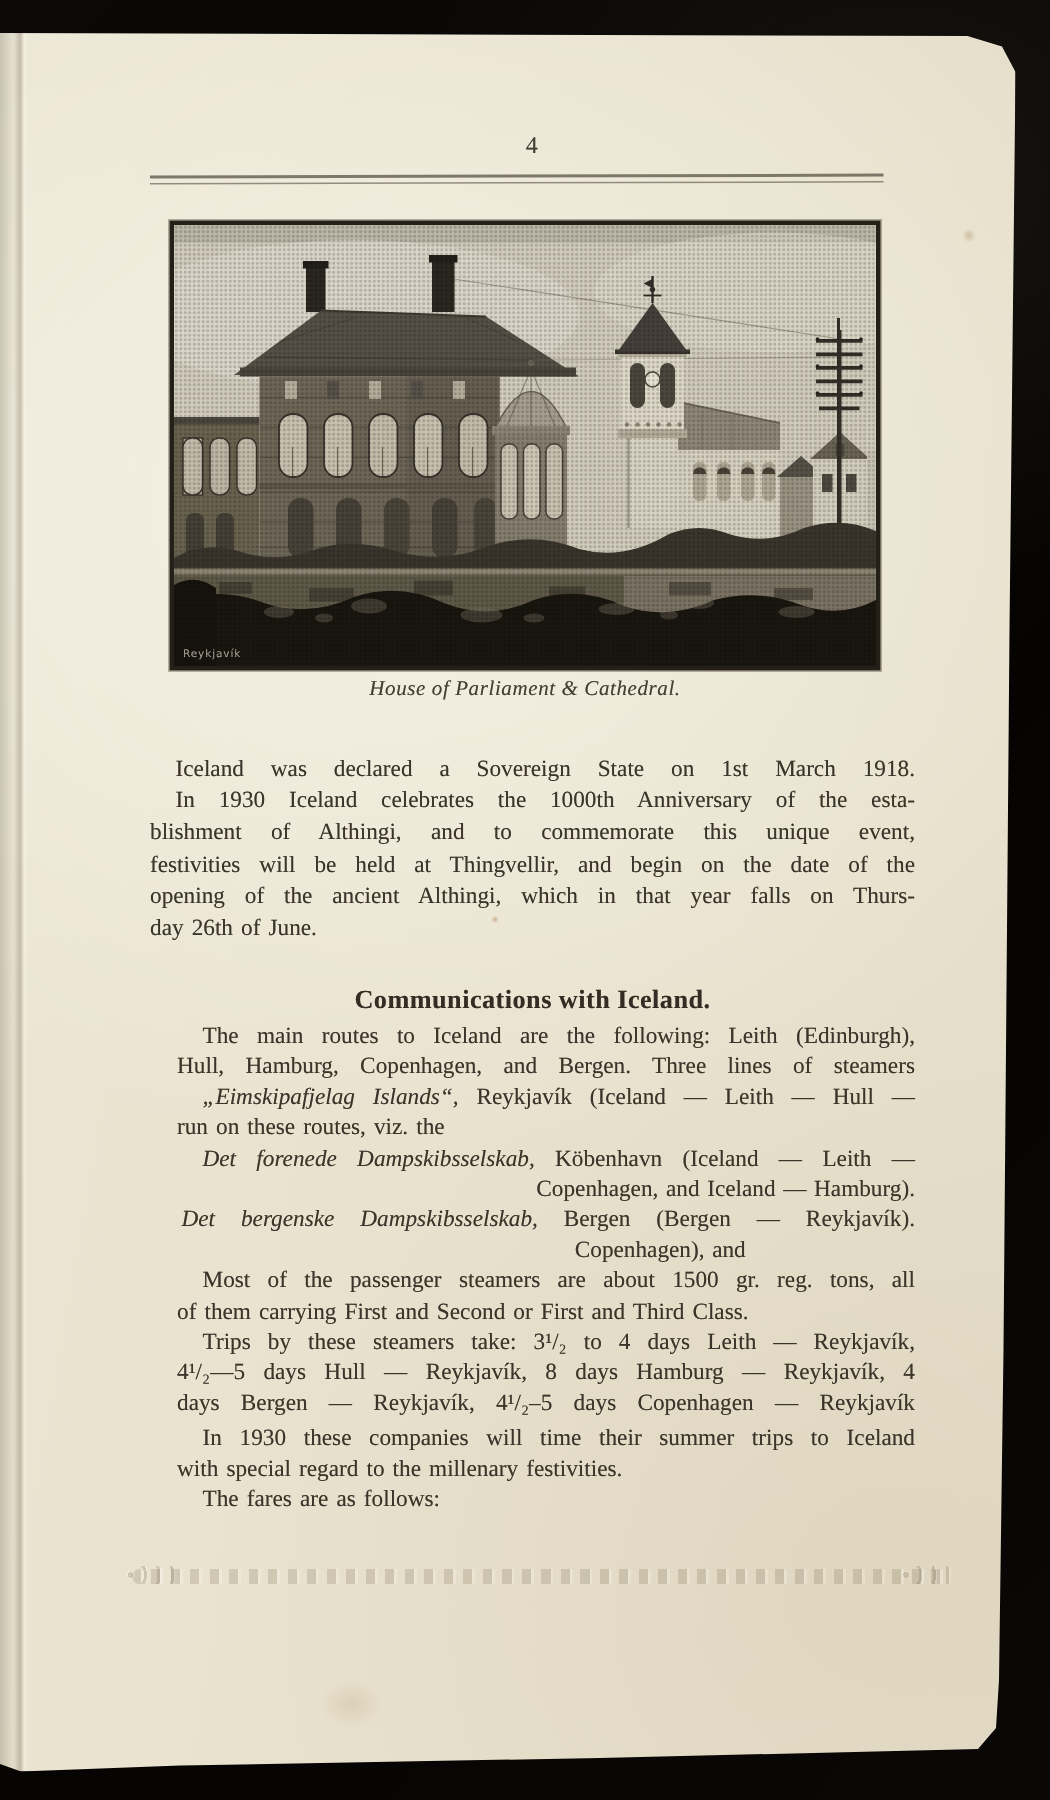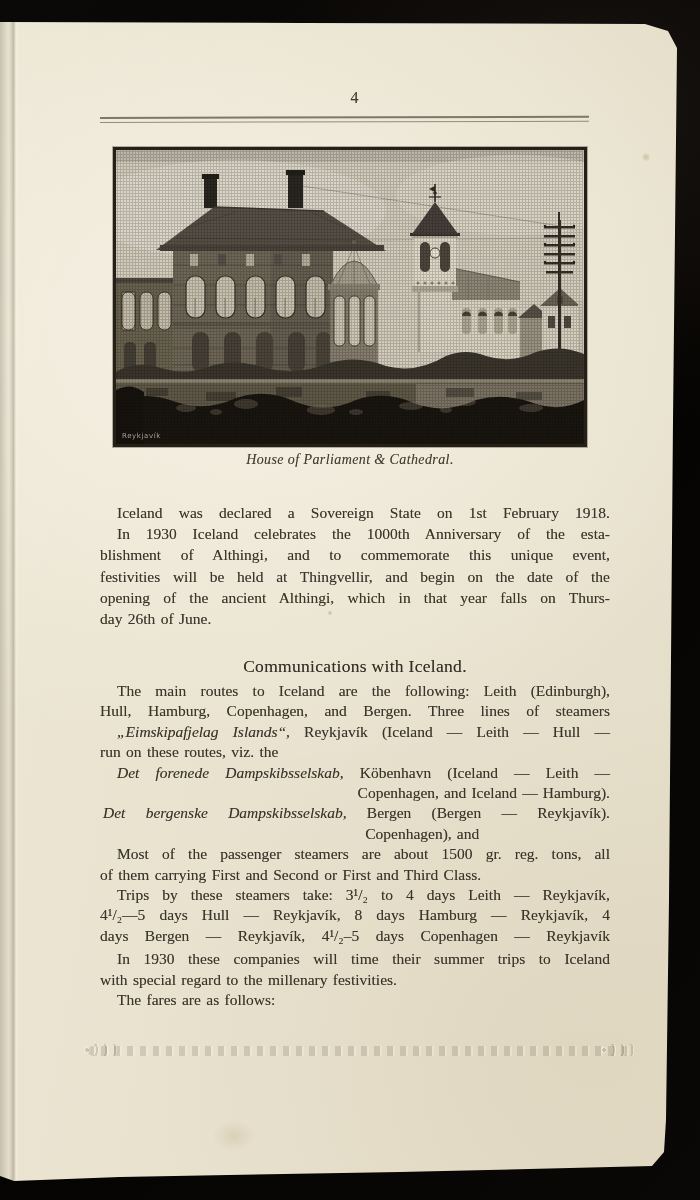--- a/index.html
+++ b/index.html
@@ -56,23 +56,23 @@
   .text-col{position:absolute;left:100px;top:502px;width:510px;font-size:15.5px;color:var(--ink,#3a342a);}
   .bl{white-space:normal;text-align:justify;text-justify:inter-word;}
   .jl{text-align-last:justify;}
   .ll{text-align:left;text-align-last:left;word-spacing:1.5px;}
   .rl{text-align:right;text-align-last:right;word-spacing:1.2px;}
   .cl{text-align:left;text-align-last:left;padding-left:52%;word-spacing:1.2px;}
   .ind{text-indent:17px;}
   .ind2{text-indent:17px;}
   .ind3{text-indent:3px;}
   .intro .bl{line-height:21.2px;}
-  .routes .bl,.trips .bl,.closing .bl{line-height:20.4px;}
+  .routes .bl,.trips .bl,.closing .bl{line-height:20.4px;margin-left:18px;}
   .heading{
-    margin:24.8px 0 0 0;font-size:17.5px;line-height:24px;font-weight:400;
+    margin:24.8px 0 0 0;font-size:17.5px;line-height:24px;font-weight:700;
     text-align:center;letter-spacing:.3px;color:#332d24;
   }
   .routes{margin-top:3px;}
   .closing{margin-top:3px;}
   .it{font-style:italic;}
   .text-col,.caption,.pagenum{text-shadow:0 0 .4px rgba(59,53,43,.45);}
   .emboss{
     position:absolute;left:88px;top:1046px;width:545px;height:10px;border-radius:5px;
     background:repeating-linear-gradient(90deg,rgba(110,98,74,.20) 0 6px,rgba(255,252,242,.26) 6px 8px,rgba(0,0,0,0) 8px 13px);
     filter:blur(.5px);
@@ -286,21 +286,21 @@
         <text x="6" y="288" font-size="7" letter-spacing=".6" fill="rgba(220,214,198,.8)" font-family="DejaVu Sans, sans-serif">Reykjavík</text>
       </g>
     </svg>
     <div class="halftone"></div>
   </figure>
 
   <div class="caption">House of Parliament &amp; Cathedral.</div>
 
   <div class="text-col">
     <div class="para intro">
-      <div class="bl jl ind">Iceland was declared a Sovereign State on 1st February 1918.</div>
+      <div class="bl jl ind">Iceland was declared a Sovereign State on 1st March 1918.</div>
       <div class="bl jl ind">In 1930 Iceland celebrates the 1000th Anniversary of the esta-</div>
       <div class="bl jl">blishment of Althingi, and to commemorate this unique event,</div>
       <div class="bl jl">festivities will be held at Thingvellir, and begin on the date of the</div>
       <div class="bl jl">opening of the ancient Althingi, which in that year falls on Thurs-</div>
       <div class="bl ll">day 26th of June.</div>
     </div>
 
     <h2 class="heading">Communications with Iceland.</h2>
 
     <div class="para routes">

